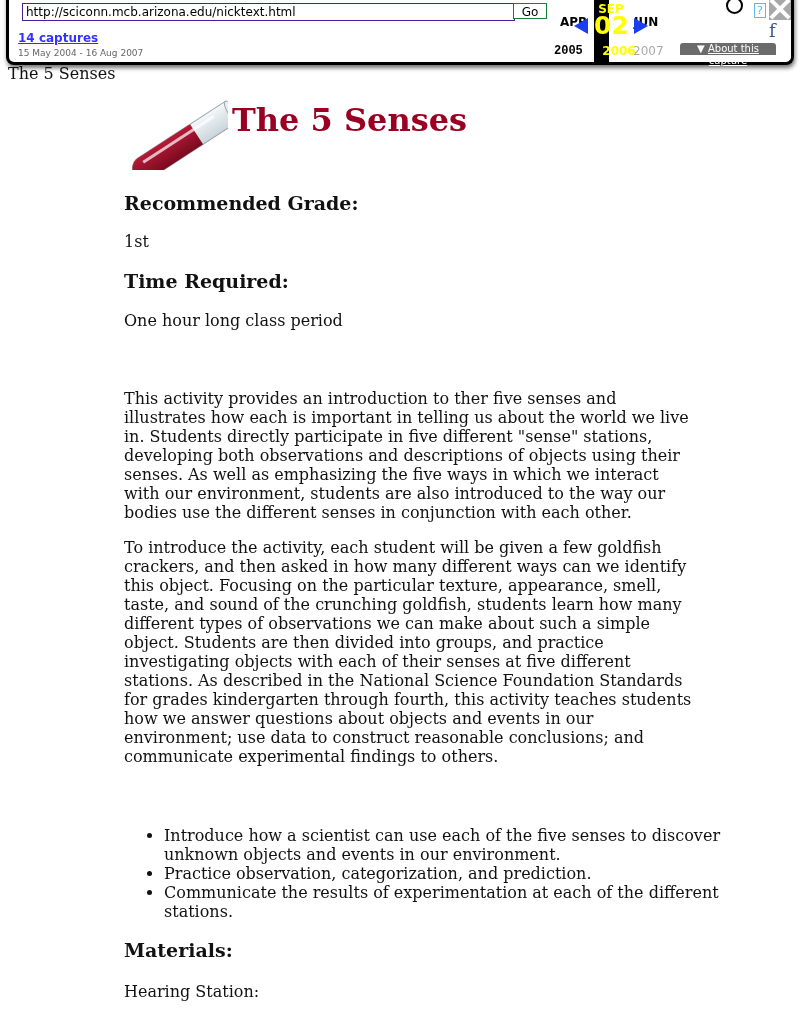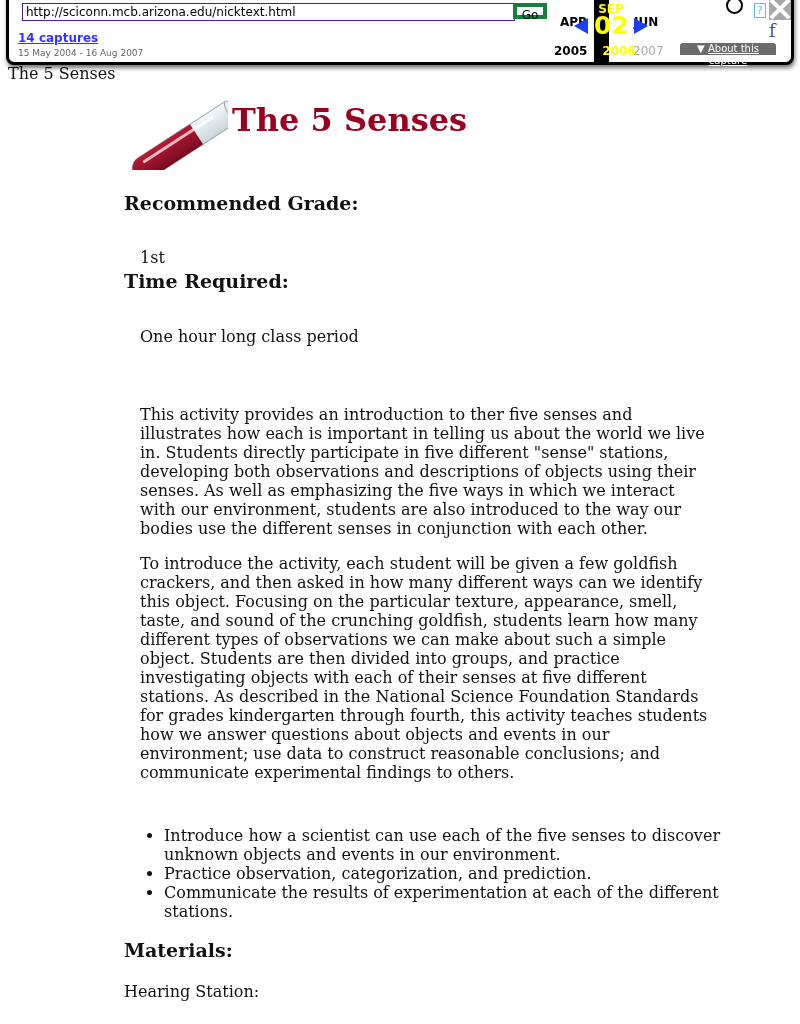--- a/index.html
+++ b/index.html
@@ -14,21 +14,21 @@
     font-family: "DejaVu Sans", sans-serif;
   }
   #wm-url {
     position: absolute; left: 13px; top: 9px; width: 485px; height: 16px;
     border: 1px solid #4c1d95; background: #fff; font-size: 12px; line-height: 16px;
     padding: 0 3px; color: #000; box-sizing: content-box; font-family: "DejaVu Sans", sans-serif;
     outline: none;
   }
   #wm-go {
     position: absolute; left: 504px; top: 9px; width: 34px; height: 16px;
-    border: 4px solid #15803d; background: #fff; font-size: 12px; line-height: 16px;
+    border: 1px solid #15803d; background: #fff; font-size: 12px; line-height: 16px;
     text-align: center; padding: 0; font-family: "DejaVu Sans", sans-serif; cursor: pointer;
   }
   #wm-captures {
     position: absolute; left: 9px; top: 37px; font-size: 12px; font-weight: bold;
     color: #3333ff; text-decoration: underline;
   }
   #wm-range { position: absolute; left: 9px; top: 54px; font-size: 9px; color: #666; }
 
   .wm-month { position: absolute; top: 21px; font-size: 12px; font-weight: bold; color: #000; }
   .wm-year { position: absolute; top: 50px; font-size: 12px; font-weight: bold; color: #000; }
@@ -65,21 +65,21 @@
 
   
   #page-title-text { position: absolute; left: 8px; top: 64px; font-size: 16px; color: #111; }
   #content { position: absolute; left: 124px; top: 88px; width: 580px; }
   #banner { display: flex; align-items: center; height: 82px; }
   #tube { width: 104px; height: 82px; margin-right: 4px; }
   #banner-title { font-size: 32px; font-weight: bold; color: #990022; font-family: "DejaVu Serif", serif; margin-top: -18px; }
 
   h3 { font-size: 19px; font-weight: bold; margin: 0; line-height: 24px; }
   h4 { font-size: 16px; font-weight: normal; margin: 0; line-height: 22px; }
-  p { font-size: 16px; line-height: 19px; margin: 16px; }
+  p { font-size: 16px; line-height: 19px; margin: 0; }
   ul { margin: 0; padding-left: 40px; font-size: 16px; line-height: 19px; }
   li { margin: 0; }
 
   #sec-grade-h { position: absolute; top: 103px; }
   #sec-grade-v { position: absolute; top: 144px; }
   #sec-time-h { position: absolute; top: 181px; }
   #sec-time-v { position: absolute; top: 223px; }
   #sec-desc-h { position: absolute; top: 260px; }
   #sec-desc-p1 { position: absolute; top: 301px; width: 575px; }
   #sec-desc-p2 { position: absolute; top: 450px; width: 575px; }
@@ -92,21 +92,21 @@
 <body>
 
 <div id="wm-toolbar">
   <input id="wm-url" type="text" value="http://sciconn.mcb.arizona.edu/nicktext.html" style="">
   <button id="wm-go">Go</button>
   <a id="wm-captures">14 captures</a>
   <div id="wm-range">15 May 2004 - 16 Aug 2007</div>
 
   <div class="wm-month" style="left:551px;">APR</div>
   <div class="wm-month" style="left:625px;">JUN</div>
-  <div class="wm-year" style="left:545px;">2005</div>
+  <div class="wm-year" style="left:545px;font-family:Liberation Mono, monospace;">2005</div>
   <div class="wm-year" style="left:624px; color:#aaa; font-weight:normal;">2007</div>
 
   <div id="wm-cur-col">
     <div id="wm-cur-month">SEP</div>
     <div id="wm-cur-day">02</div>
     <div id="wm-cur-year">2006</div>
   </div>
   <div id="wm-prev" class="wm-arrow"></div>
   <div id="wm-next" class="wm-arrow"></div>
 

